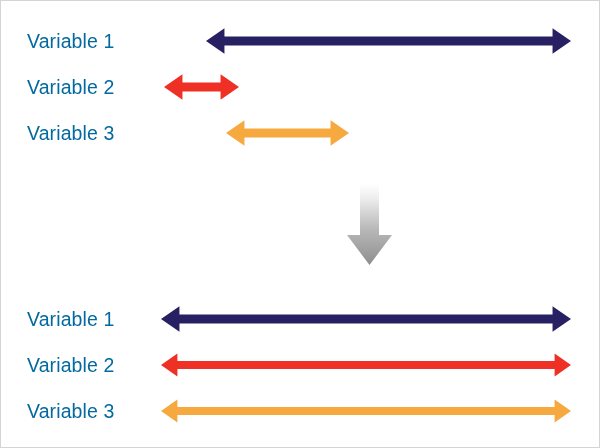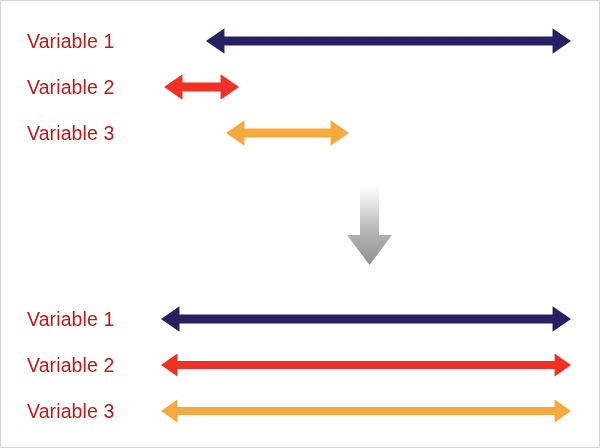--- a/index.html
+++ b/index.html
@@ -30,21 +30,21 @@
     width: 600px;
     height: 46px;
   }
   .row-label {
     position: absolute;
     left: 26px;
     top: 0;
     height: 46px;
     line-height: 46px;
     font-size: 19.5px;
-    color: #b91c1c;
+    color: #0369a1;
     letter-spacing: 0.1px;
     white-space: nowrap;
   }
   .row-arrow {
     position: absolute;
     top: 0;
     height: 46px;
   }
   .row-arrow svg {
     display: block;

